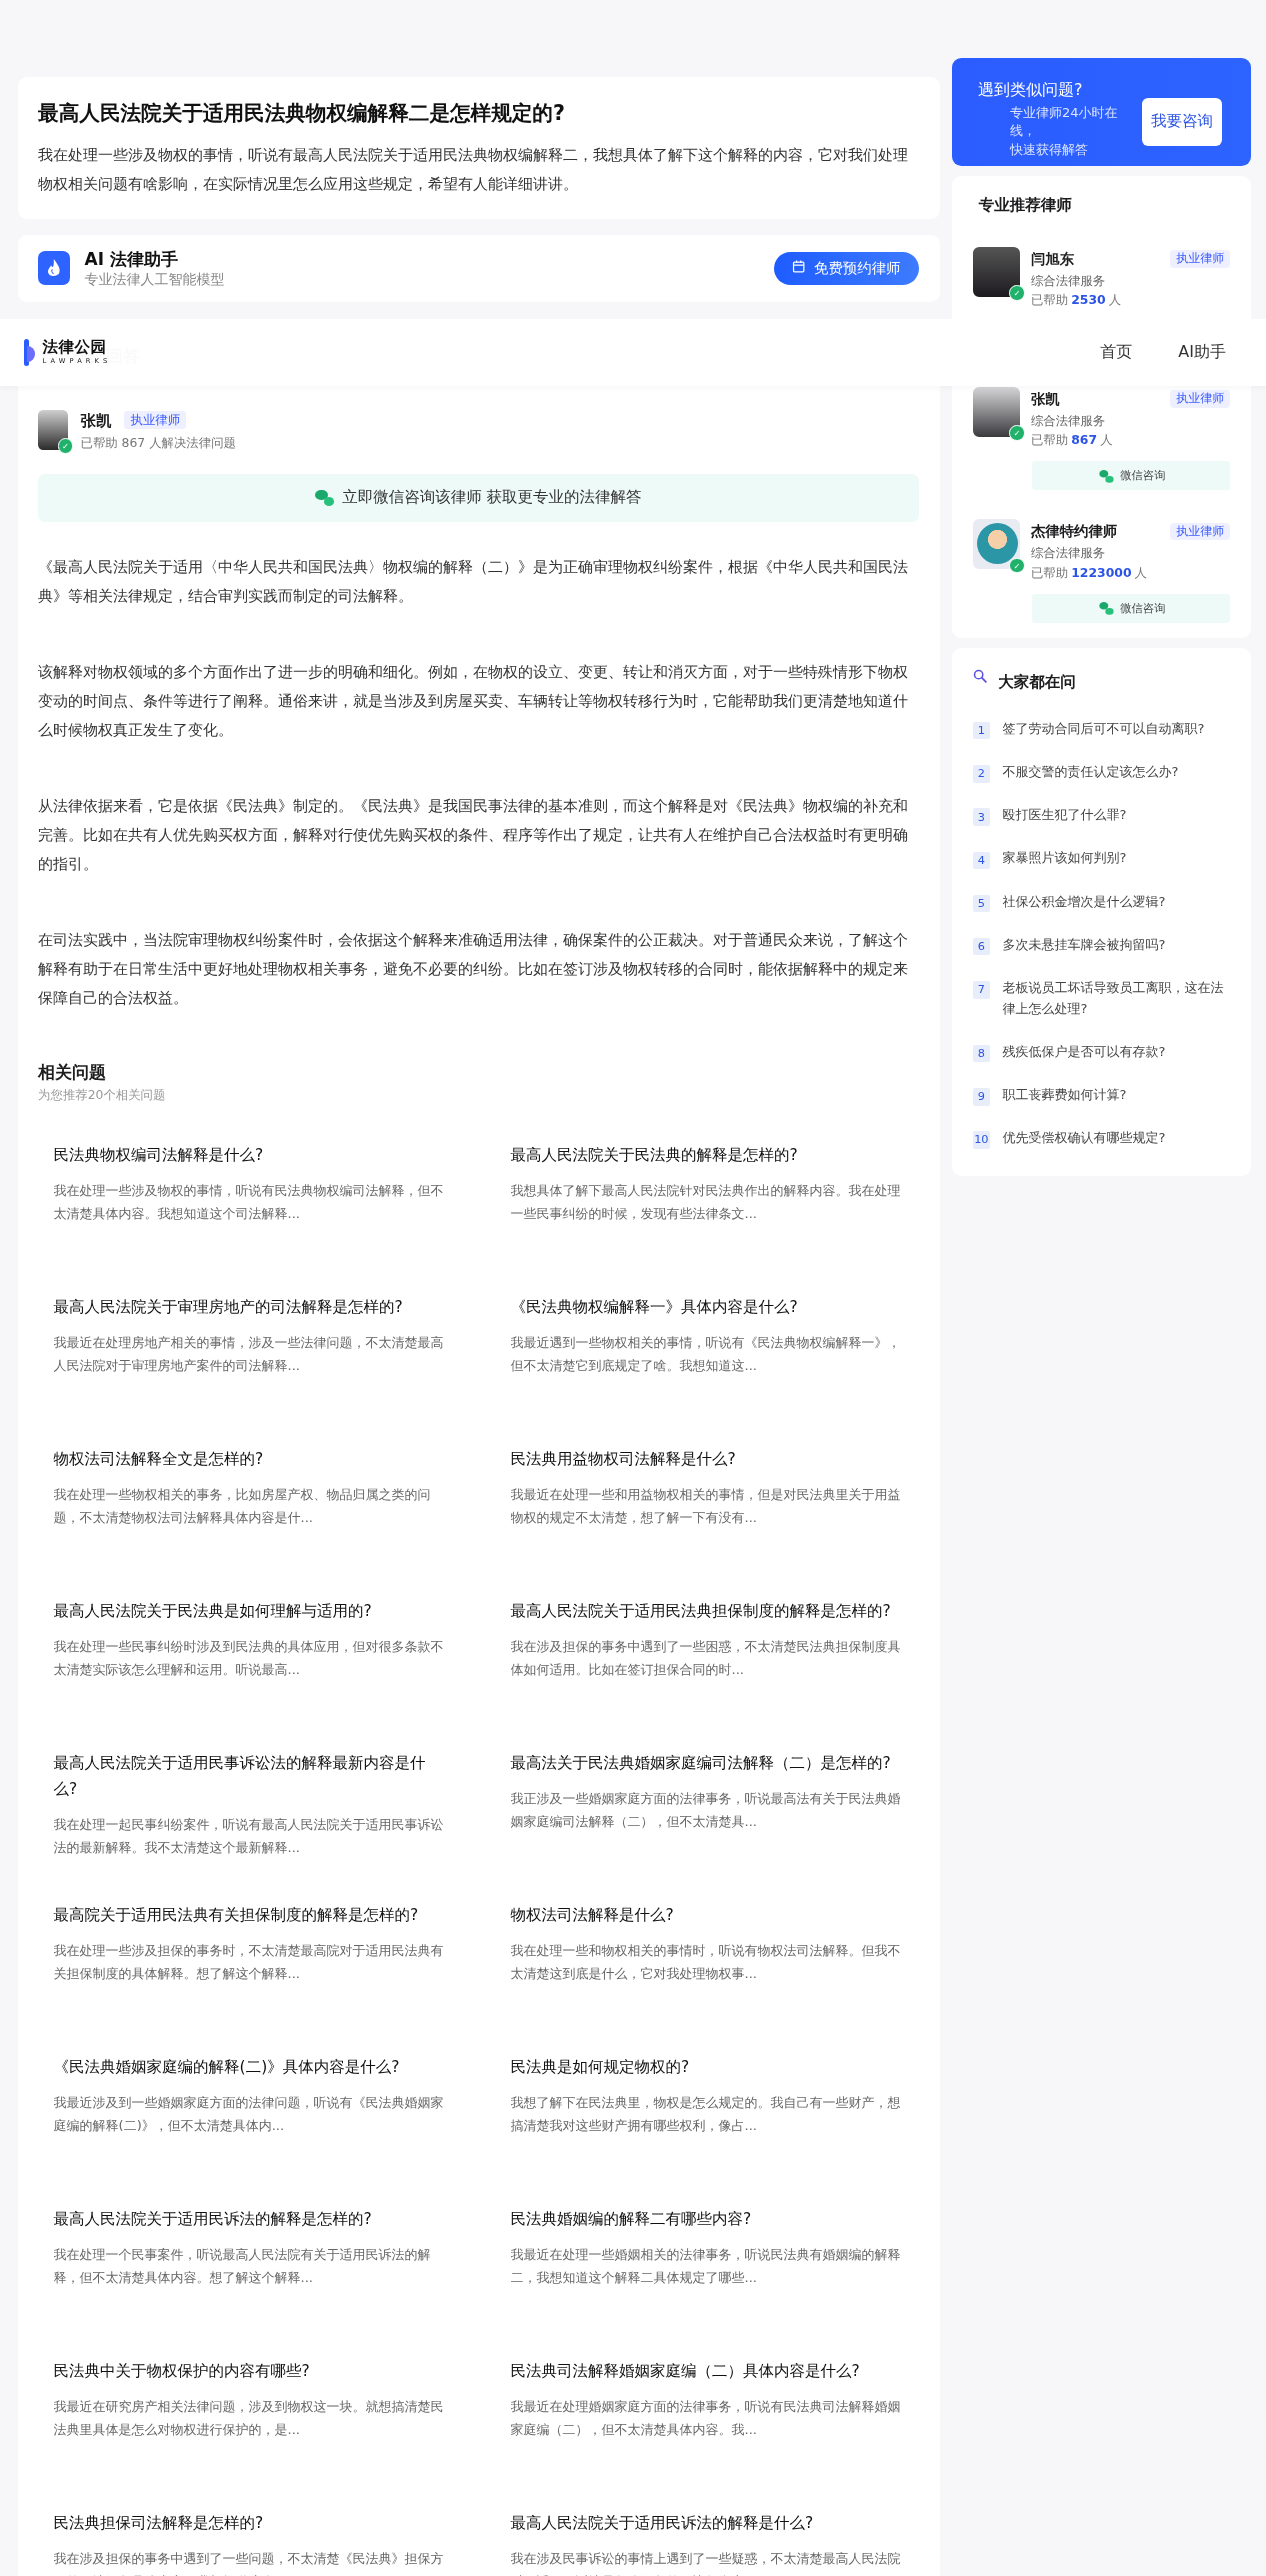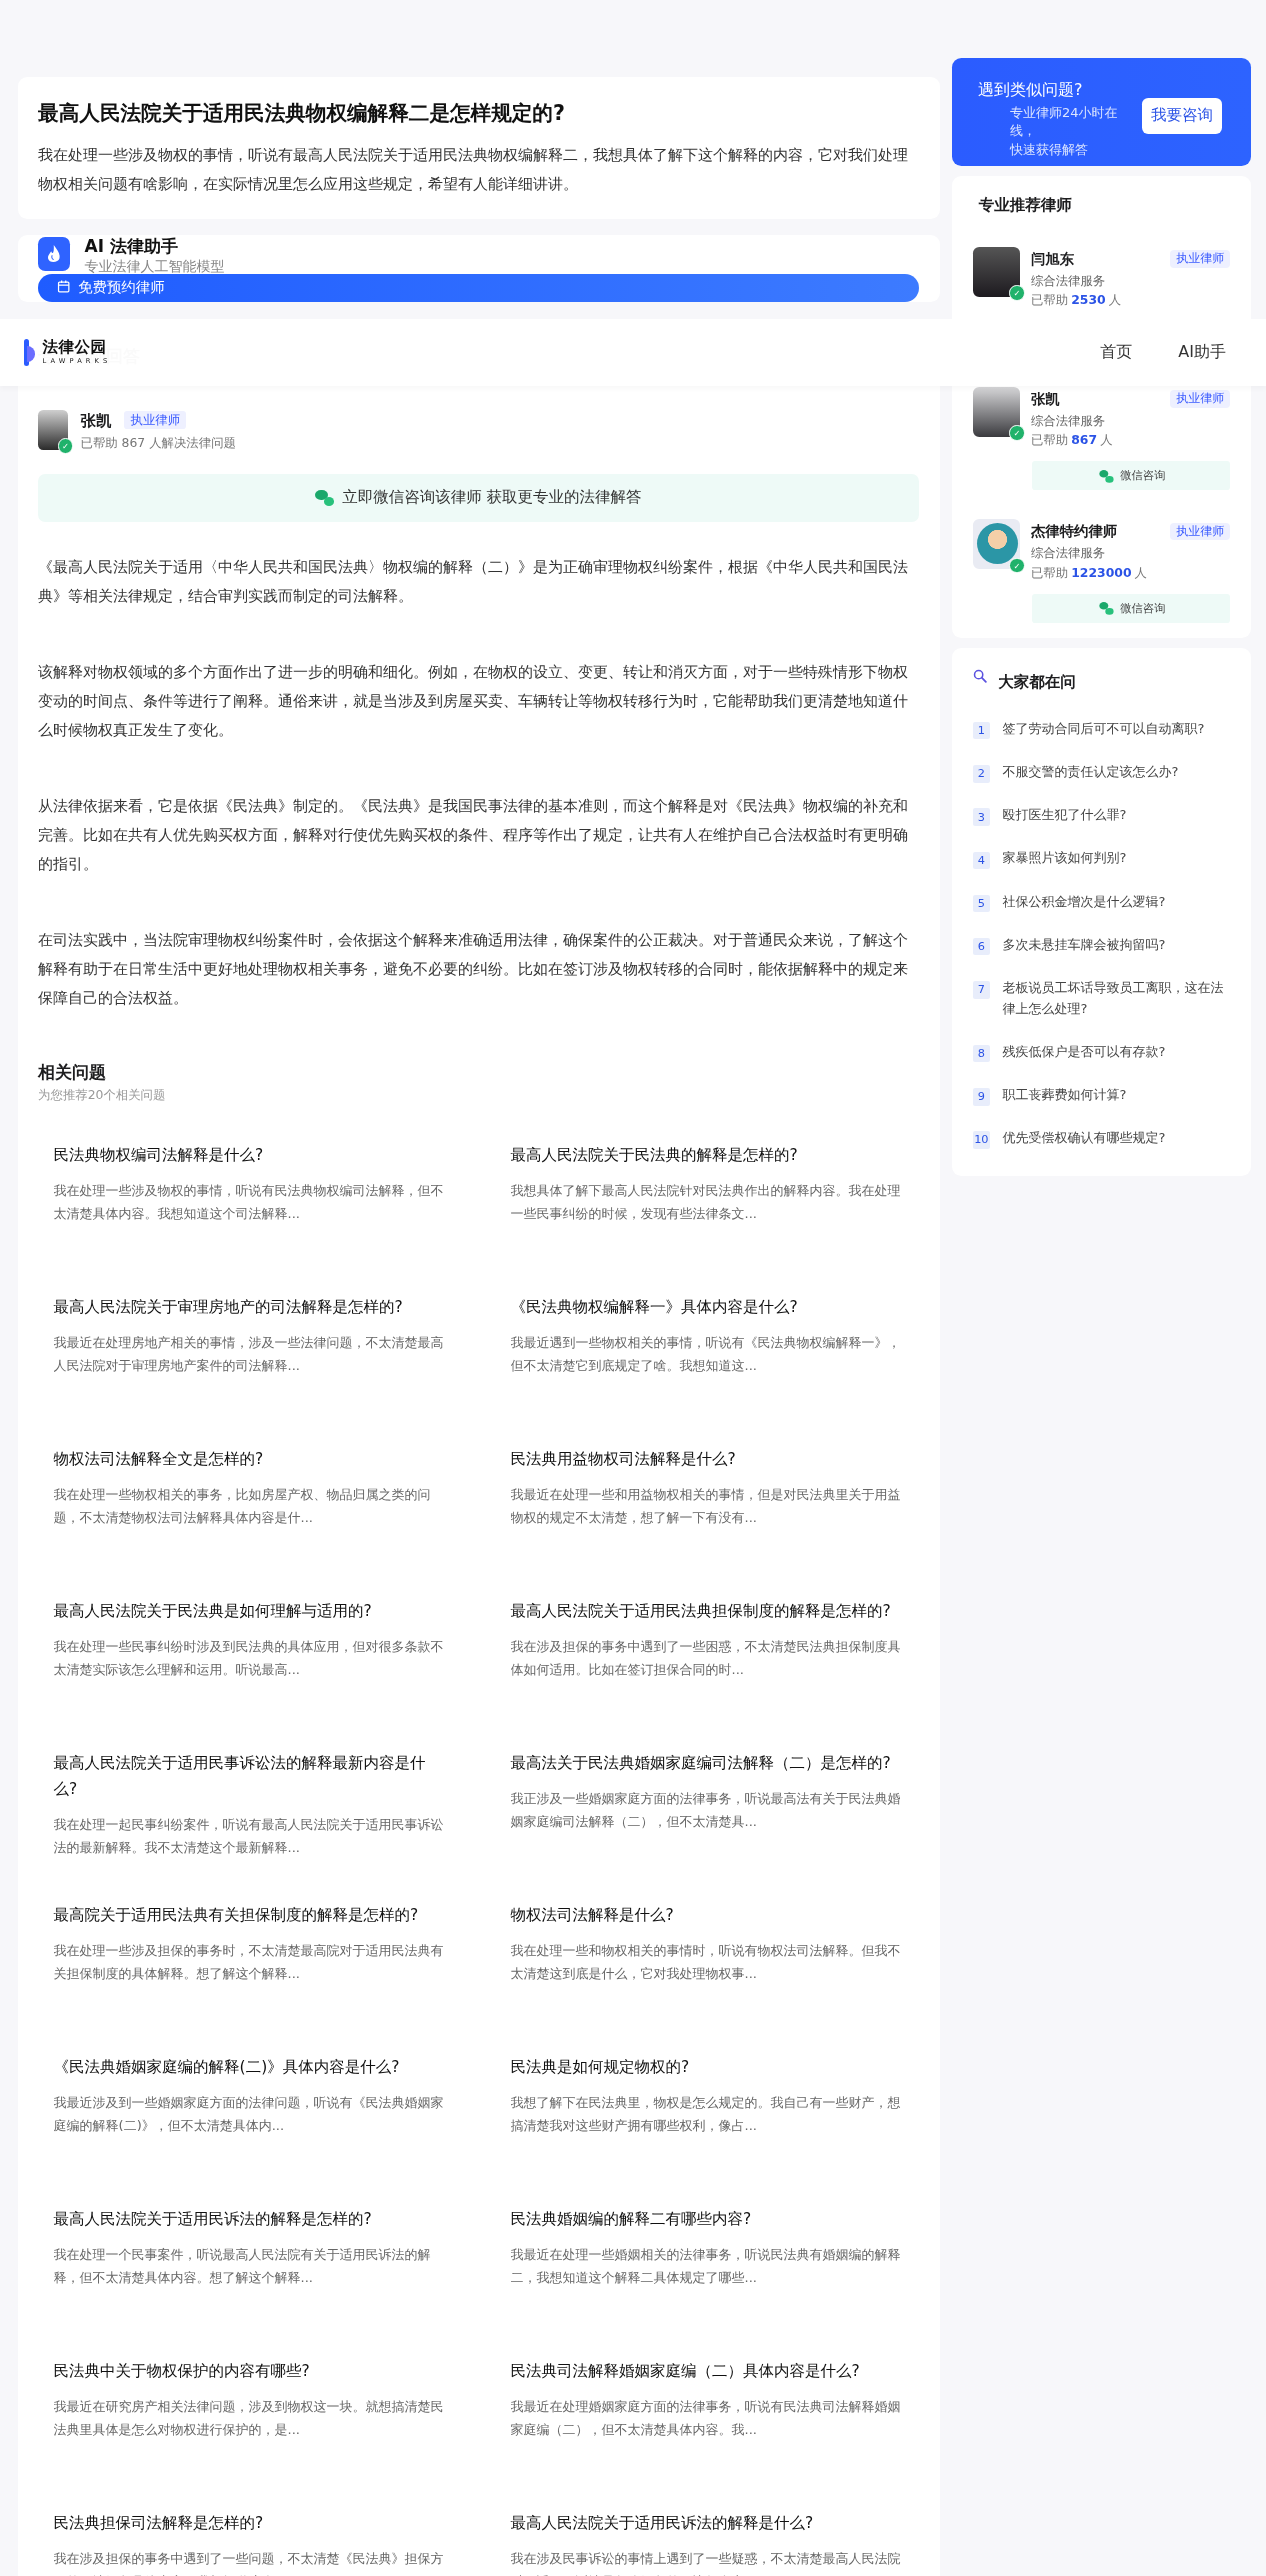--- a/index.html
+++ b/index.html
@@ -9,21 +9,21 @@
   .page { position: absolute; top: 0; left: 0; width: 1266px; }
 
   
   .main { position: absolute; left: 17.5px; top: 77px; width: 922px; }
   .card { background: #fff; border-radius: 9.3px; }
 
   .q-card { padding: 20.6px 20.6px 20.6px 20.6px; height: 142px; }
   .q-title { font-size: 20.6px; font-weight: 700; line-height: 31px; color: #111; }
   .q-body { margin-top: 12.4px; font-size: 15px; line-height: 29px; color: #333; }
 
-  .ai-card { margin-top: 15.5px; height: 67px; padding: 0 20.6px; display: flex; justify-content: space-between; flex-direction: column; }
+  .ai-card { margin-top: 15.5px; height: 67px; padding: 0 20.6px; display: flex; align-items: center; justify-content: space-between; }
   .ai-left { display: flex; align-items: center; gap: 14.4px; }
   .ai-logo { width: 32px; height: 34px; border-radius: 7.2px; background: #2f63ff; display: flex; align-items: center; justify-content: center; }
   .ai-title { font-size: 17px; font-weight: 700; color: #111; line-height: 23px; }
   .ai-sub { font-size: 14px; color: #888; line-height: 16.5px; }
   .book-btn { height: 33px; padding: 0 18.5px; border-radius: 16.5px; background: linear-gradient(90deg, #1f5cff, #3d7bff); color: #fff; font-size: 14.4px; display: flex; align-items: center; gap: 8.2px; border: none; }
 
   .answer-card { margin-top: 20.6px; padding: 20.6px 20.6px 31px 20.6px; }
   .section-title { font-size: 17px; font-weight: 700; color: #111; line-height: 26px; }
   .lawyer-row { margin-top: 41px; display: flex; align-items: flex-start; gap: 12.4px; }
   .lawyer-ava { width: 30px; height: 40px; border-radius: 5.2px; background: linear-gradient(180deg,#cfcfcf,#2b2b2b); position: relative; }
@@ -47,21 +47,21 @@
   .rel-grid { margin-top: 20.6px; display: grid; grid-template-columns: 1fr 1fr; column-gap: 33px; }
   .rel-item { padding: 15.5px 15.5px 20.6px 15.5px; min-height: 152px; }
   .rel-q { font-size: 15.5px; line-height: 26px; color: #111; }
   .rel-d { margin-top: 11.3px; font-size: 13px; line-height: 23px; color: #666; overflow: hidden; display: -webkit-box; -webkit-line-clamp: 2; -webkit-box-orient: vertical; }
 
   
   .side { position: absolute; left: 952px; top: 58px; width: 299px; }
   .promo { height: 108px; border-radius: 9.3px; background: linear-gradient(90deg,#2b5cff,#2d63ff); padding: 15.5px 15.5px 0 26px; display: flex; justify-content: space-between; }
   .promo-title { font-size: 16px; color: #fff; line-height: 25px; margin-top: 3.1px; }
   .promo-sub { font-size: 13px; color: #dce5ff; line-height: 18.5px; margin-top: 2.1px; margin-left: 32px; }
-  .promo-btn { width: 81px; height: 36px; margin-top: 24px; margin-right: 13.4px; border-radius: 6.2px; background: #fff; color: #2b53e6; font-size: 15.5px; border: none; }
+  .promo-btn { width: 81px; height: 48px; margin-top: 24px; margin-right: 13.4px; border-radius: 6.2px; background: #fff; color: #2b53e6; font-size: 15.5px; border: none; }
 
   .side-panel { margin-top: 10.3px; background: #fff; border-radius: 9.3px; padding: 15.5px 20.6px; }
   .side-title { font-size: 15.5px; font-weight: 700; line-height: 26px; margin-left: 6.2px; }
   .rec-lawyer { display: flex; gap: 11.3px; margin-top: 29px; position: relative; }
   .rec-ava { width: 47px; height: 50px; border-radius: 6.2px; position: relative; flex-shrink: 0; }
   .rec-ava.dark { background: linear-gradient(180deg,#555,#1d1a1f); }
   .rec-ava.grey { background: linear-gradient(180deg,#d6d6d8,#3a3a3e); }
   .rec-ava.cartoon { background: #e9ebf3; }
   .rec-ava.cartoon .face { position: absolute; left: 4.1px; top: 4.1px; width: 41px; height: 41px; border-radius: 50%; background: radial-gradient(circle at 50% 40%, #f4cfa8 0 9.3px, #2b96a6 9.8px); }
   .rec-info { flex: 1; }

